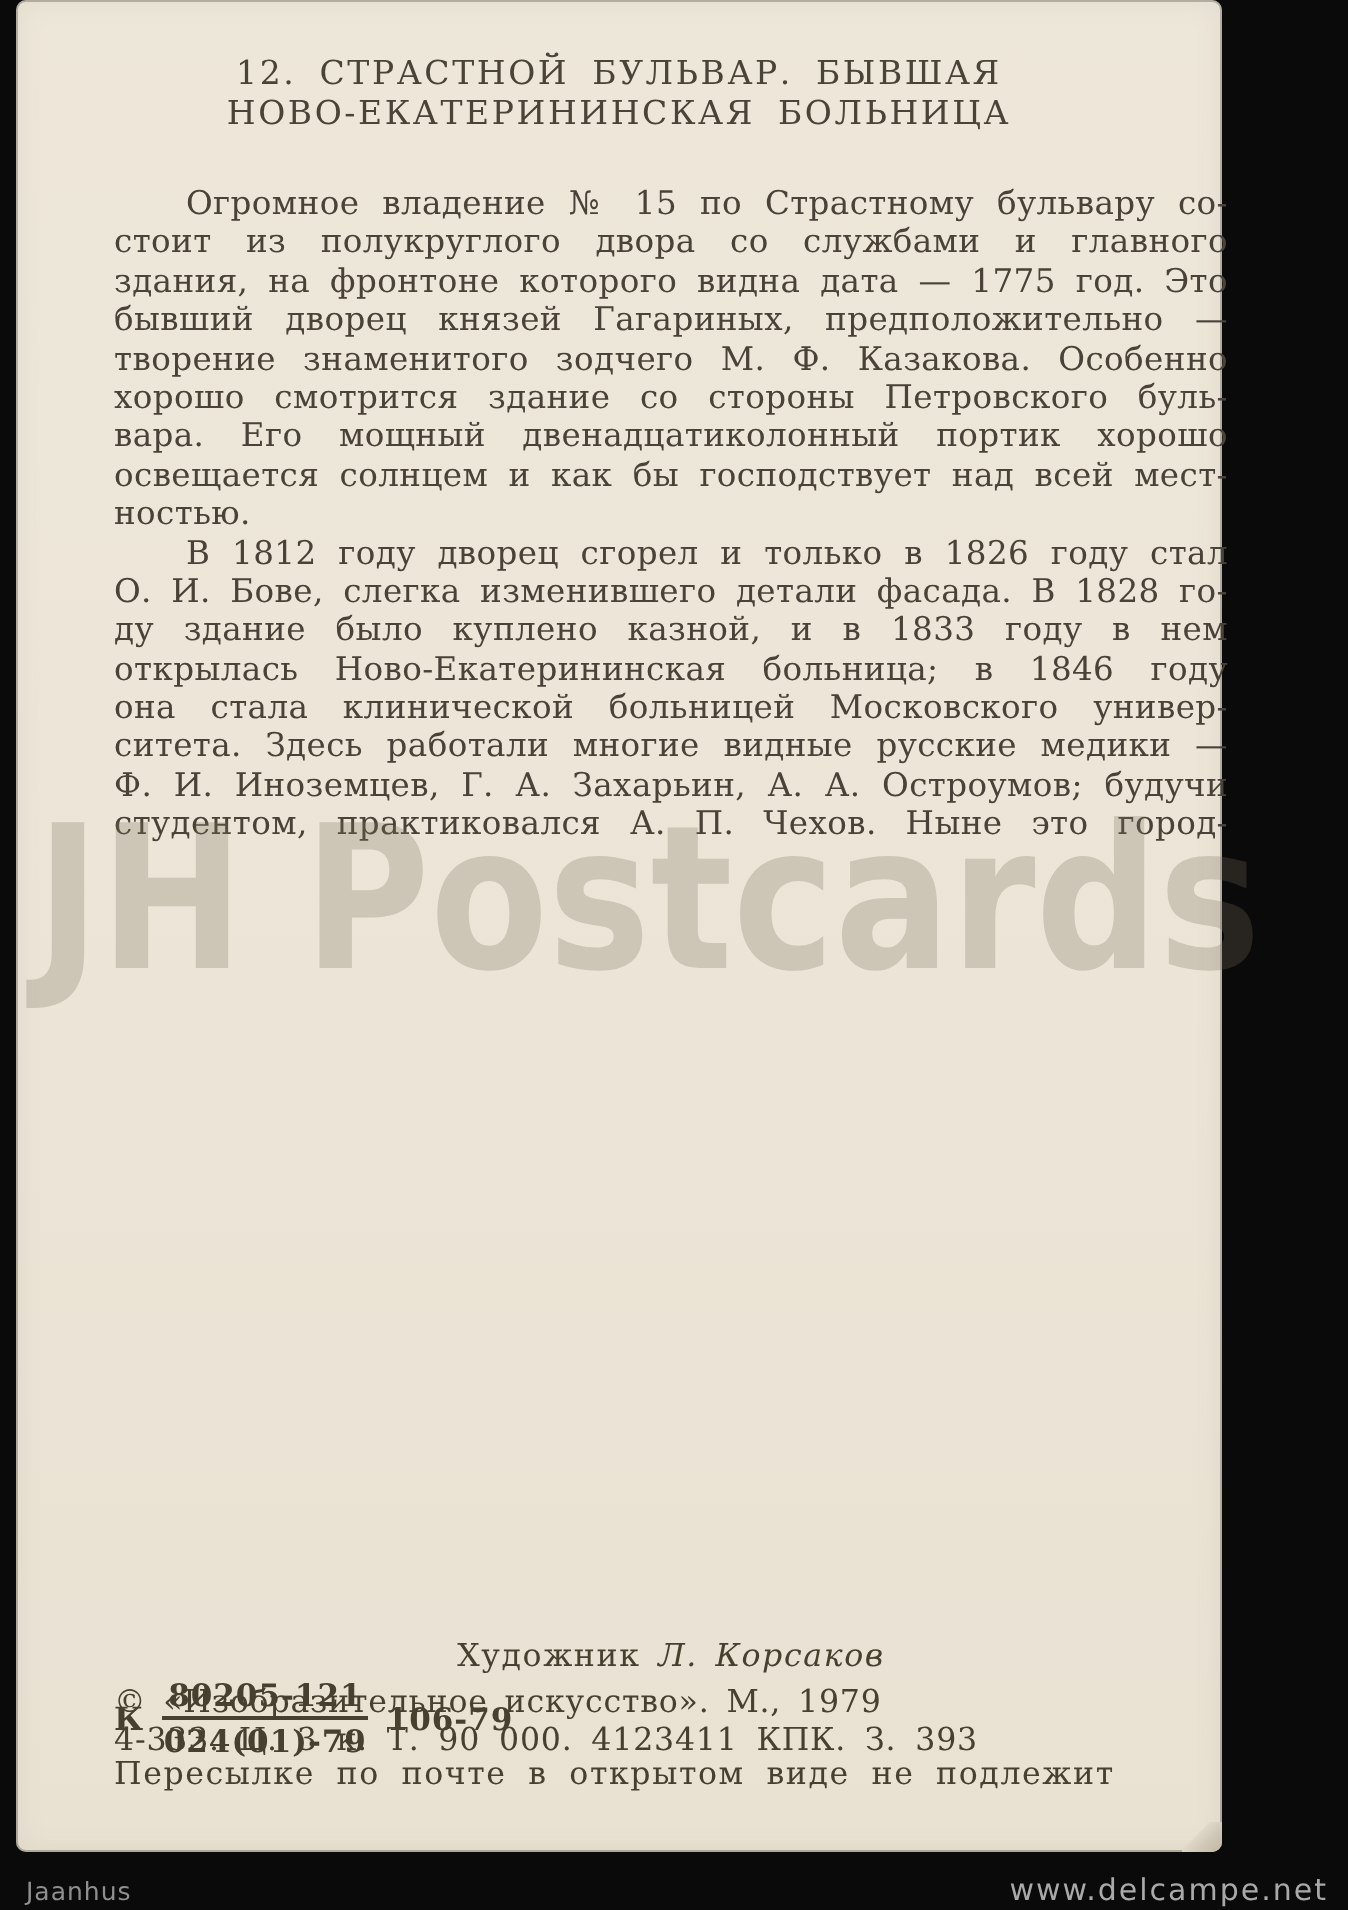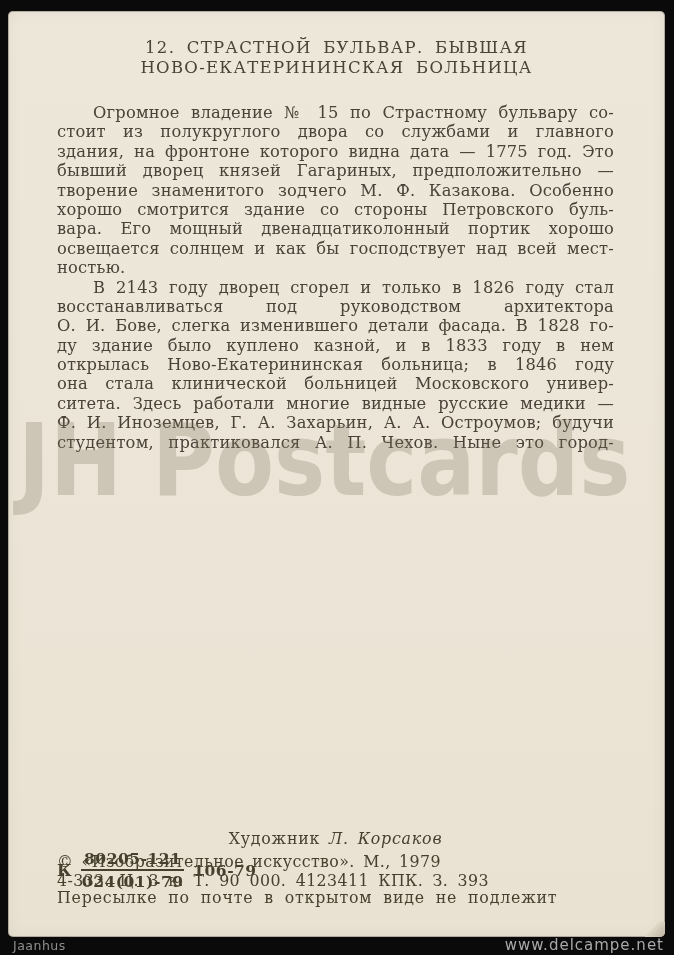--- a/index.html
+++ b/index.html
@@ -3,21 +3,21 @@
 <meta charset="utf-8">
 <style>
   html, body { margin:0; padding:0; }
   body {
     width:674px; height:955px; background:#0a0a0a; overflow:hidden;
     position:relative; font-family:"DejaVu Serif", serif;
   }
   .scan { position:absolute; inset:0; }
 
   .postcard {
-    position:absolute; left:8px; top:11px; width:657px; height:926px;
+    position:absolute; left:8px; top:0; width:603px; height:926px;
     background:linear-gradient(180deg,#ede7da 0%,#ece5d7 55%,#e9e2d3 100%);
     border-radius:5px;
     box-shadow: inset 0 0 0 1px rgba(43,36,27,0.28), inset 0 0 14px rgba(120,105,85,0.10);
   }
 
   .title {
     position:absolute; top:27px; left:0; right:0; text-align:center;
     font-size:16.5px; line-height:20px; letter-spacing:1.3px; word-spacing:5px;
     color:#4a4338;
   }
@@ -91,22 +91,21 @@
 
     <div class="bline indent">Огромное владение № 15 по Страстному бульвару со-</div>
         <div class="bline">стоит из полукруглого двора со службами и главного</div>
         <div class="bline">здания, на фронтоне которого видна дата — 1775 год. Это</div>
         <div class="bline">бывший дворец князей Гагариных, предположительно —</div>
         <div class="bline">творение знаменитого зодчего М. Ф. Казакова. Особенно</div>
         <div class="bline">хорошо смотрится здание со стороны Петровского буль-</div>
         <div class="bline">вара. Его мощный двенадцатиколонный портик хорошо</div>
         <div class="bline">освещается солнцем и как бы господствует над всей мест-</div>
         <div class="bline lastline">ностью.</div>
-        <div class="bline indent">В 2143 году дворец сгорел и только в 1826 году стал</div>
-        <div class="bline">восстанавливаться под руководством архитектора</div>
+        <div class="bline indent">В 1812 году дворец сгорел и только в 1826 году стал</div>
         <div class="bline">О. И. Бове, слегка изменившего детали фасада. В 1828 го-</div>
         <div class="bline">ду здание было куплено казной, и в 1833 году в нем</div>
         <div class="bline">открылась Ново-Екатерининская больница; в 1846 году</div>
         <div class="bline">она стала клинической больницей Московского универ-</div>
         <div class="bline">ситета. Здесь работали многие видные русские медики —</div>
         <div class="bline">Ф. И. Иноземцев, Г. А. Захарьин, А. А. Остроумов; будучи</div>
         <div class="bline">студентом, практиковался А. П. Чехов. Ныне это город-</div>
       </div>
 
     <div class="watermark">JH Postcards</div>

